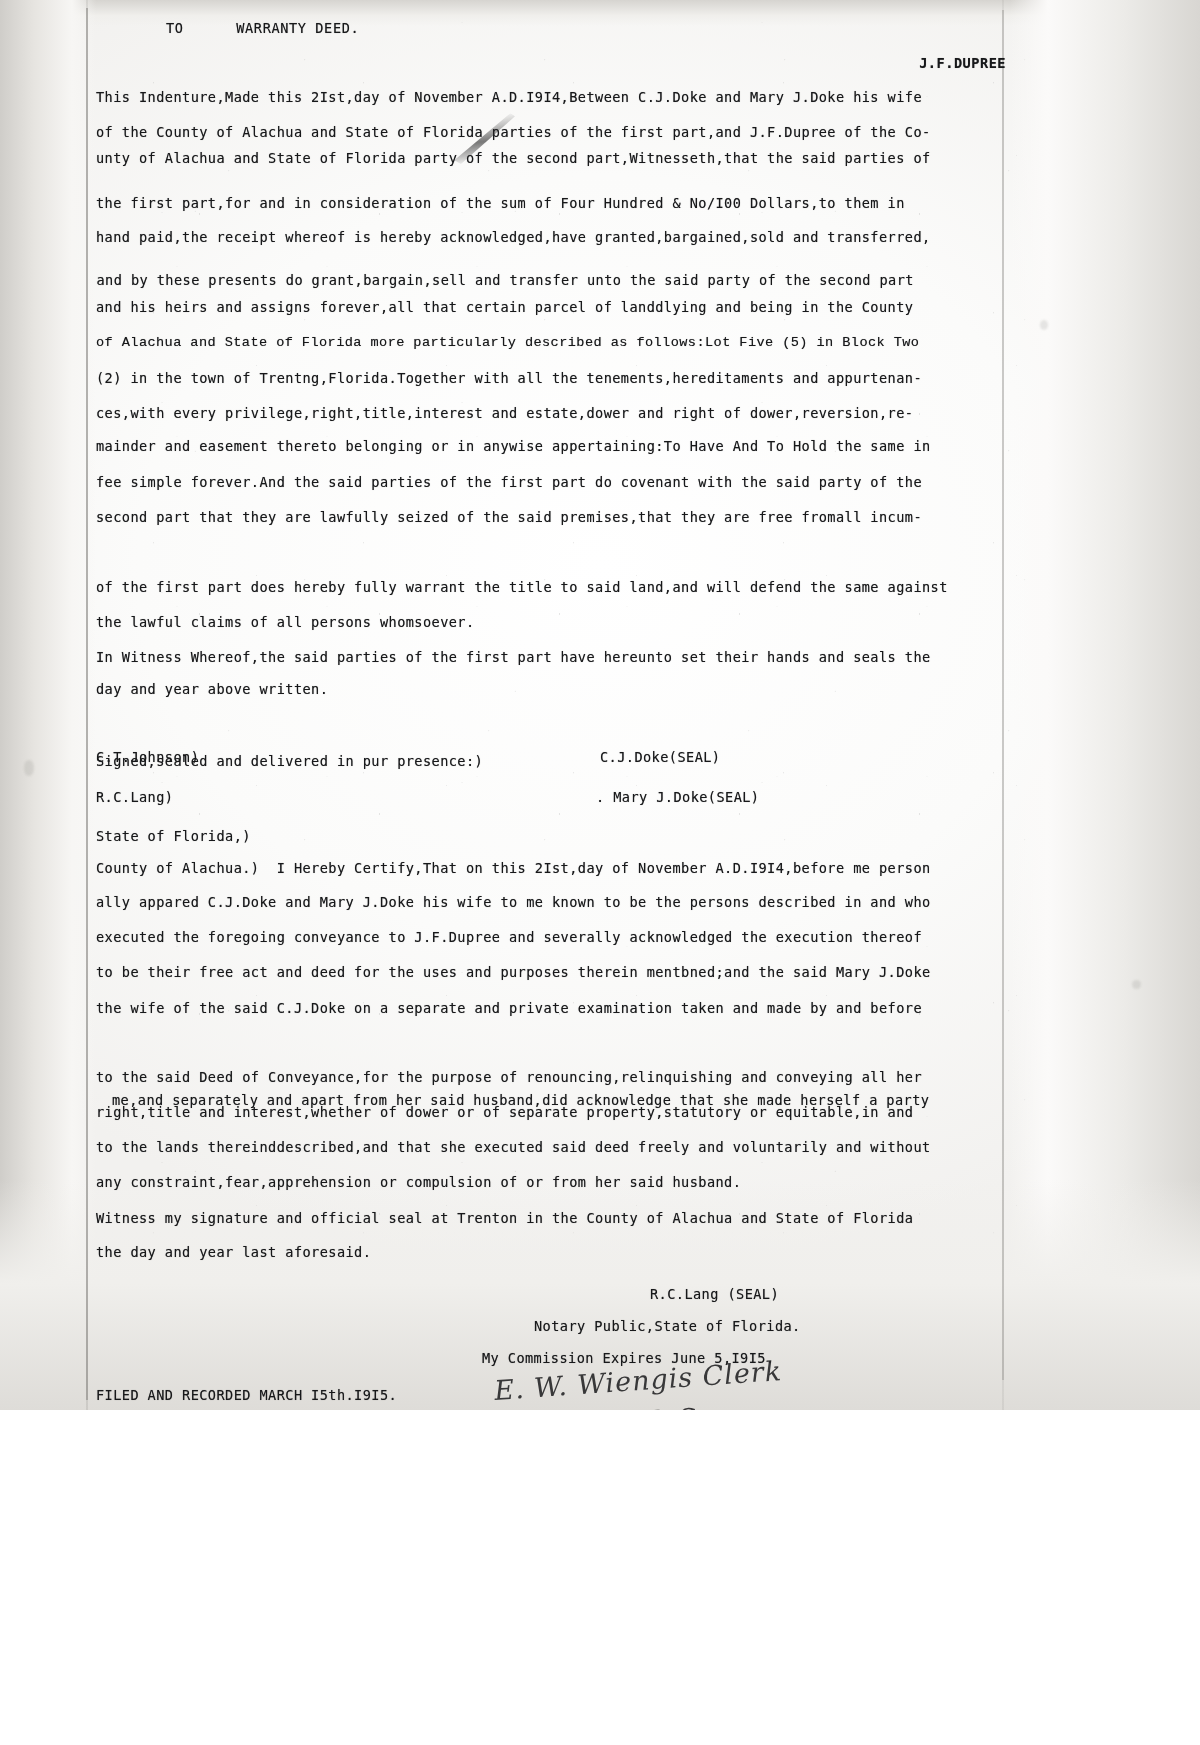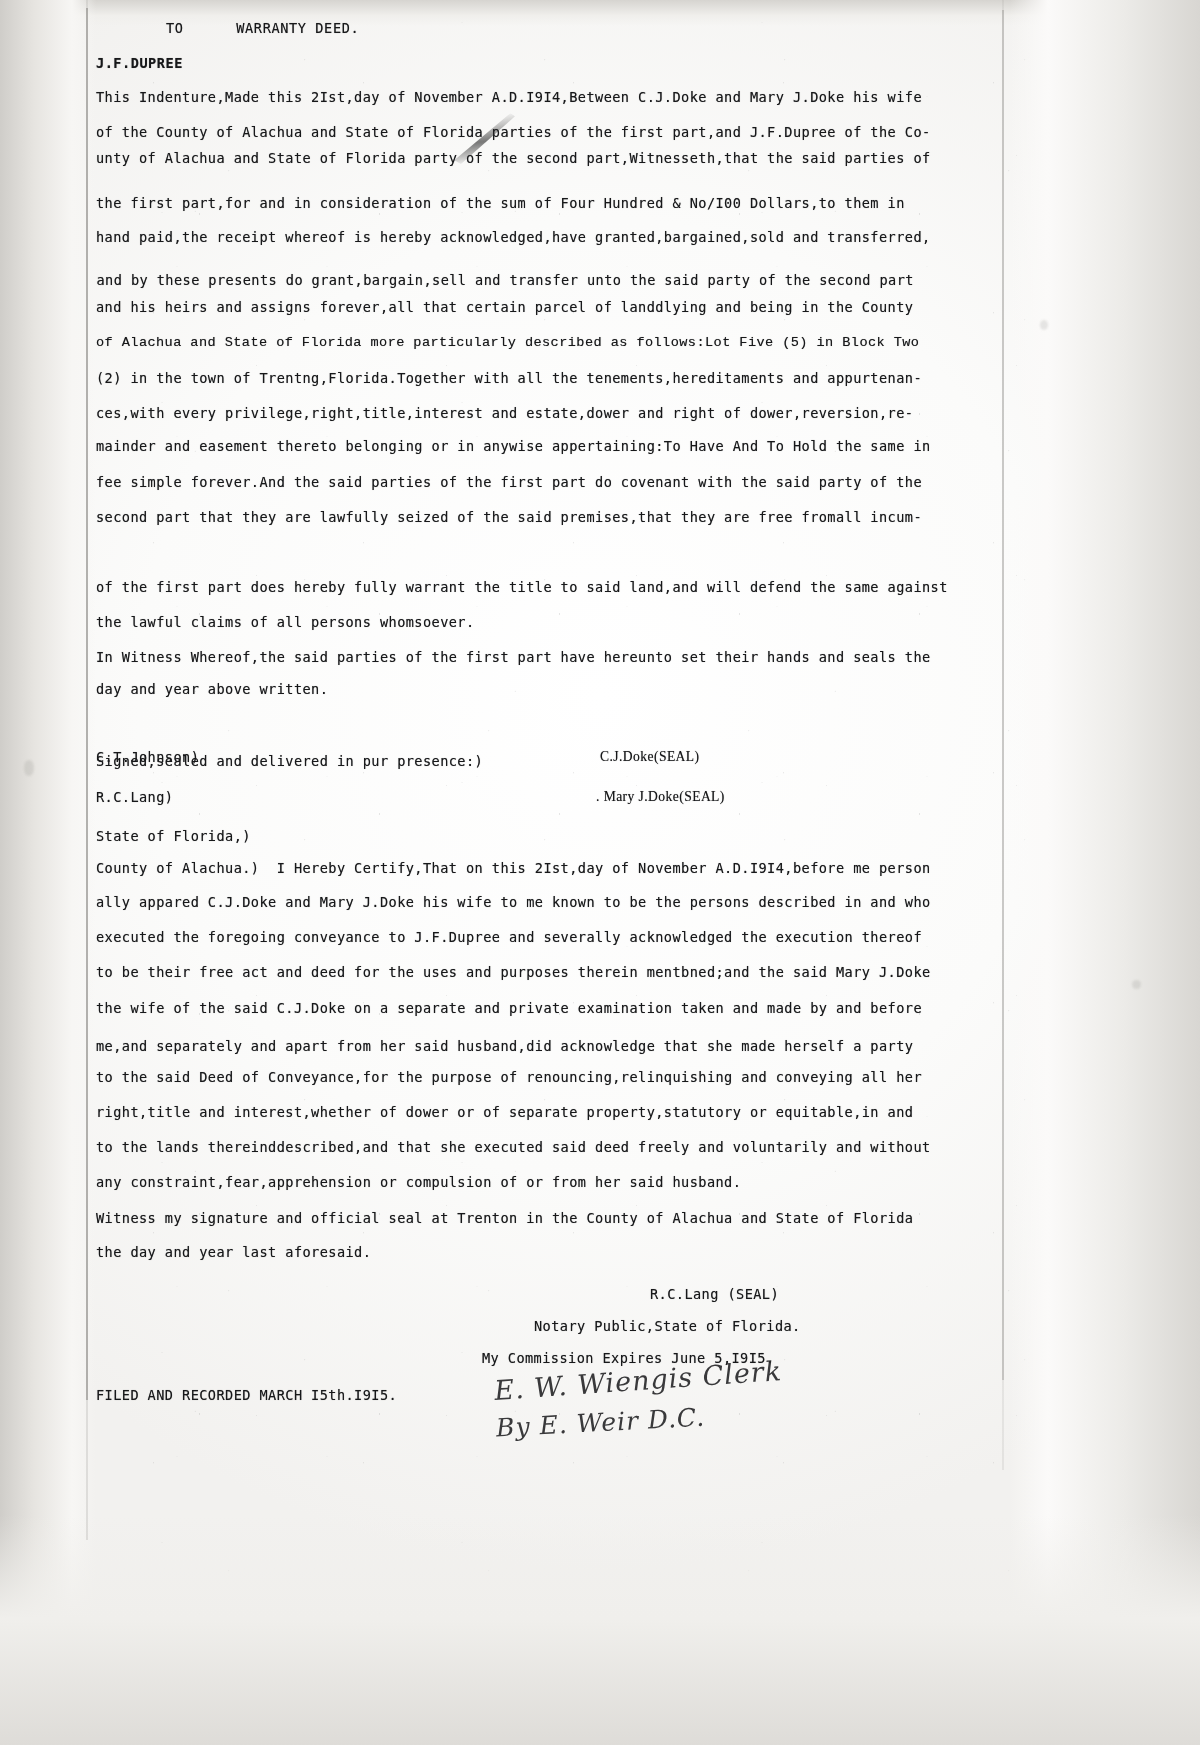--- a/index.html
+++ b/index.html
@@ -6,21 +6,21 @@
     margin: 0;
     padding: 0;
     background: #ffffff;
   }
   body {
     font-family: "DejaVu Sans Mono", monospace;
   }
   .page {
     position: relative;
     width: 1200px;
-    height: 1745px;
+    height: 1410px;
     background: #f9a8d4;
     overflow: hidden;
   }
   
   .scan-paper {
     position: absolute;
     inset: 0;
     background:
       radial-gradient(ellipse 70% 50% at 50% 40%, #ffffff 0%, #fbfbfa 55%, #f2f1ef 100%);
   }
@@ -110,21 +110,20 @@
     left: 0;
     width: 910px;
     display: block;
   }
   .sig-left {
     position: absolute;
     left: 0;
   }
   .sig-right {
     position: absolute;
-    font-family: Liberation Serif, serif;
   }
   
   .handwriting {
     position: absolute;
     font-family: "DejaVu Serif", serif;
     font-style: italic;
     color: #2a2a2c;
     font-size: 27px;
     letter-spacing: 1px;
     transform: rotate(-4deg);
@@ -168,21 +167,21 @@
   <div class="margin-rule-right"></div>
 
   <div class="smudge" style="left:24px; top:760px; width:10px; height:16px;"></div>
   <div class="smudge" style="left:1040px; top:320px; width:8px; height:10px;"></div>
   <div class="smudge" style="left:1132px; top:980px; width:9px; height:9px;"></div>
 
   <div class="content">
 
     <div class="line typed heading-to" style="top:20px; left:70px;">TO      WARRANTY DEED.</div>
 
-    <div class="line typed grantee" style="top:55px; left:0;">J.F.DUPREE</div>
+    <div class="line typed grantee" style="top:55px; left:0;text-align:right;">J.F.DUPREE</div>
 
     <div class="line typed" style="top:89px;">This Indenture,Made this 2Ist,day of November A.D.I9I4,Between C.J.Doke and Mary J.Doke his wife</div>
     <div class="line typed jit1" style="top:124px;">of the County of Alachua and State of Florida parties of the first part,and J.F.Dupree of the Co-</div>
     <div class="line typed" style="top:150px;">unty of Alachua and State of Florida party of the second part,Witnesseth,that the said parties of</div>
     <div class="line typed jit2" style="top:194px;">the first part,for and in consideration of the sum of Four Hundred &amp; No/I00 Dollars,to them in</div>
     <div class="line typed" style="top:229px;">hand paid,the receipt whereof is hereby acknowledged,have granted,bargained,sold and transferred,</div>
     <div class="line typed jit3" style="top:264px;margin-top:8px;">and by these presents do grant,bargain,sell and transfer unto the said party of the second part</div>
     <div class="line typed" style="top:299px;">and his heirs and assigns forever,all that certain parcel of landdlying and being in the County</div>
     <div class="line typed" style="top:335px;font-family:Liberation Mono, monospace;">of Alachua and State of Florida more particularly described as follows:Lot Five (5) in Block Two</div>
     <div class="line typed jit1" style="top:370px;">(2) in the town of Trentng,Florida.Together with all the tenements,hereditaments and appurtenan-</div>
@@ -205,21 +204,21 @@
       <span class="typed sig-right" style="left:500px;">. Mary J.Doke(SEAL)</span>
     </div>
 
     <div class="line typed" style="top:828px;">State of Florida,)</div>
 
     <div class="line typed" style="top:860px;">County of Alachua.)  I Hereby Certify,That on this 2Ist,day of November A.D.I9I4,before me person</div>
     <div class="line typed jit1" style="top:894px;">ally appared C.J.Doke and Mary J.Doke his wife to me known to be the persons described in and who</div>
     <div class="line typed" style="top:929px;">executed the foregoing conveyance to J.F.Dupree and severally acknowledged the execution thereof</div>
     <div class="line typed" style="top:964px;">to be their free act and deed for the uses and purposes therein mentbned;and the said Mary J.Doke</div>
     <div class="line typed jit2" style="top:999px;">the wife of the said C.J.Doke on a separate and private examination taken and made by and before</div>
-    <div class="line typed" style="top:1038px;">me,and separately and apart from her said husband,did acknowledge that she made herself a party</div>
+    <div class="line typed" style="top:1092px;margin-left:16px;">me,and separately and apart from her said husband,did acknowledge that she made herself a party</div>
     <div class="line typed" style="top:1069px;">to the said Deed of Conveyance,for the purpose of renouncing,relinquishing and conveying all her</div>
     <div class="line typed jit1" style="top:1104px;">right,title and interest,whether of dower or of separate property,statutory or equitable,in and</div>
     <div class="line typed" style="top:1139px;">to the lands thereinddescribed,and that she executed said deed freely and voluntarily and without</div>
     <div class="line typed" style="top:1174px;">any constraint,fear,apprehension or compulsion of or from her said husband.</div>
     <div class="line typed jit2" style="top:1209px;">Witness my signature and official seal at Trenton in the County of Alachua and State of Florida</div>
     <div class="line typed" style="top:1244px;">the day and year last aforesaid.</div>
 
     <div class="line typed" style="top:1286px; left:554px;">R.C.Lang (SEAL)</div>
     <div class="line typed" style="top:1318px; left:438px;">Notary Public,State of Florida.</div>
     <div class="line typed" style="top:1350px; left:386px;">My Commission Expires June 5,I9I5.</div>

